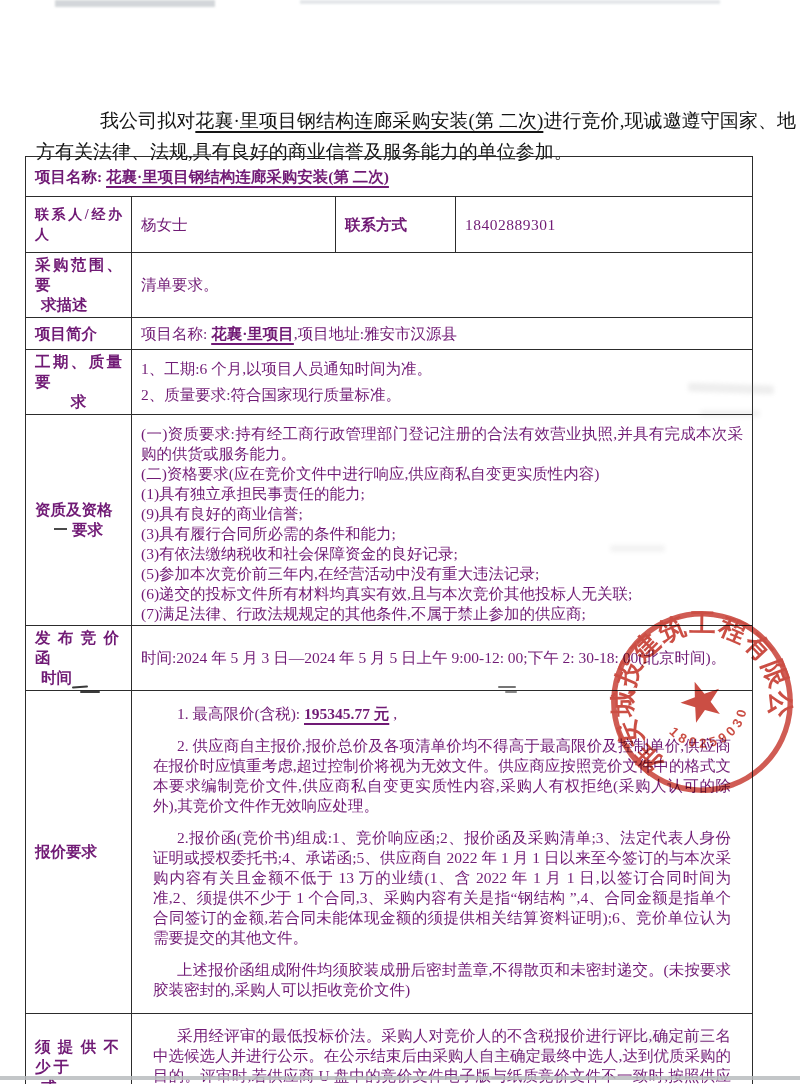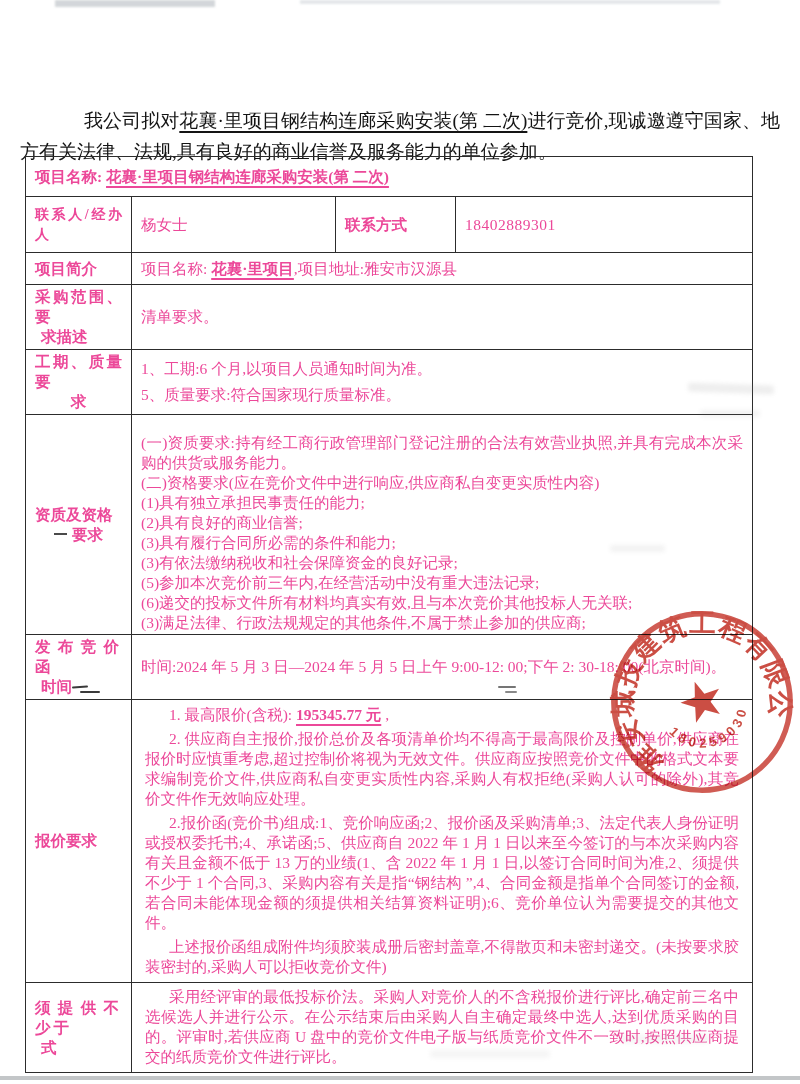--- a/index.html
+++ b/index.html
@@ -8,45 +8,45 @@
     font-family:"Liberation Serif","DejaVu Serif",serif;color:#161616;
     -webkit-font-smoothing:antialiased;
   }
   .page{position:absolute;inset:0;}
   
   .doc-title{
     position:absolute;top:30px;left:0;width:100%;text-align:center;
     font-size:37px;font-weight:bold;letter-spacing:5px;color:#101010;
   }
   .intro{
-    position:absolute;top:86px;left:20px;width:760px;
+    position:absolute;top:86px;left:36px;width:760px;
     font-size:19px;line-height:31px;text-align:justify;text-indent:64px;
     color:#141414;font-weight:500;
   }
   .u1{ text-decoration:underline;text-decoration-thickness:1.5px;text-underline-offset:4px;}
   
   table.bid{
     position:absolute;left:25px;top:156px;width:727px;
     border-collapse:collapse;table-layout:fixed;
   }
   table.bid td{
     border:1.6px solid #2c2c2c;
     font-size:15.5px;line-height:20px;vertical-align:middle;
-    padding:2px 9px;text-align:justify;color:#ec4899;
+    padding:2px 9px;text-align:justify;color:#701a75;
   }
   td.lbl{
     text-align:center;font-weight:bold;font-size:16.5px;padding:2px 3px;line-height:21px;
   }
   td.lbl .l2-left{display:block;text-align:left;padding-left:6px;}
   td.lbl .l2-center{display:block;text-align:center;}
   .lbl-spread{letter-spacing:3px;}
   td.hdrcell{font-weight:bold;font-size:17px;padding-left:10px;}
   .lbl-sm{font-size:14px !important;letter-spacing:0;}
   .phone{font-size:16px;letter-spacing:.5px;margin-top:37px;}
-  p.para{margin:4px;text-indent:24px;}
+  p.para{margin:12px;text-indent:24px;}
   .qline{margin:0;}
   .bold{font-weight:bold;}
   .r10 td{line-height:19.5px;}
   
   .penmark{position:absolute;background:#3a3a3a;border-radius:1px;}
   .penmark-inline{display:inline-block;width:13px;height:2px;background:#4a4a4a;vertical-align:middle;margin-right:5px;margin-bottom:4px;}
   .smudge{position:absolute;background:#8a8a8a;filter:blur(2px);border-radius:3px;}
   .scan-bottom{position:absolute;left:0;top:1076px;width:800px;height:4px;background:#b8bcbe;opacity:.85;}
   .scan-top{position:absolute;left:55px;top:0;width:160px;height:7px;background:#c9cdd1;filter:blur(1px);opacity:.8;}
   .scan-top2{position:absolute;left:300px;top:0;width:420px;height:4px;background:#dde1e4;filter:blur(1px);opacity:.8;}
@@ -84,62 +84,62 @@
     </tr>
 
 
     <tr style="height:56px">
       <td class="lbl lbl-sm">联系人/经办人</td>
       <td>杨女士</td>
       <td class="lbl">联系方式</td>
       <td class="phone">18402889301</td>
     </tr>
 
+    <tr style="height:48px">
+      <td class="lbl">
+        <span>采购范围、要</span>
+        <span class="l2-left">求描述</span>
+      </td>
+      <td colspan="3">清单要求。</td>
+    </tr>
+
     <tr style="height:32px">
       <td class="lbl">项目简介</td>
       <td colspan="3">
         <span>项目名称:</span>
         <span class="u1 bold">花襄·里项目</span><span>,项目地址:雅安市汉源县</span>
       </td>
-    </tr>
-
-    <tr style="height:48px">
-      <td class="lbl">
-        <span>采购范围、要</span>
-        <span class="l2-left">求描述</span>
-      </td>
-      <td colspan="3">清单要求。</td>
     </tr>
 
     <tr style="height:62px">
       <td class="lbl">
         <span>工期、质量要</span>
         <span class="l2-center">求</span>
       </td>
       <td colspan="3" style="line-height:26px">
         <div class="qline">1、工期:6 个月,以项目人员通知时间为准。</div>
-        <div class="qline">5、质量要求:符合国家现行质量标准。</div>
+        <div class="qline">2、质量要求:符合国家现行质量标准。</div>
       </td>
     </tr>
 
     <tr style="height:202px">
       <td class="lbl">
         <span>资质及资格</span>
         <span class="l2-center"><span class="penmark-inline"></span><span>要求</span></span>
       </td>
-      <td colspan="3" style="padding-top:18px;padding-bottom:1px">
+      <td colspan="3" style="padding-top:9px;padding-bottom:1px">
         <div class="qline">(一)资质要求:持有经工商行政管理部门登记注册的合法有效营业执照,并具有完成本次采购的供货或服务能力。</div>
         <div class="qline">(二)资格要求(应在竞价文件中进行响应,供应商私自变更实质性内容)</div>
         <div class="qline">(1)具有独立承担民事责任的能力;</div>
-        <div class="qline">(2)具有良好的商业信誉;</div>
+        <div class="qline">(9)具有良好的商业信誉;</div>
         <div class="qline">(3)具有履行合同所必需的条件和能力;</div>
         <div class="qline">(3)有依法缴纳税收和社会保障资金的良好记录;</div>
         <div class="qline">(5)参加本次竞价前三年内,在经营活动中没有重大违法记录;</div>
         <div class="qline">(6)递交的投标文件所有材料均真实有效,且与本次竞价其他投标人无关联;</div>
-        <div class="qline">(3)满足法律、行政法规规定的其他条件,不属于禁止参加的供应商;</div>
+        <div class="qline">(7)满足法律、行政法规规定的其他条件,不属于禁止参加的供应商;</div>
       </td>
     </tr>
 
     <tr style="height:42px">
       <td class="lbl">
         <span class="lbl-spread">发布竞价函</span>
         <span class="l2-left">时间</span>
       </td>
       <td colspan="3">时间:2024 年 5 月 3 日—2024 年 5 月 5 日上午 9:00-12: 00;下午 2: 30-18: 00(北京时间)。</td>
     </tr>

